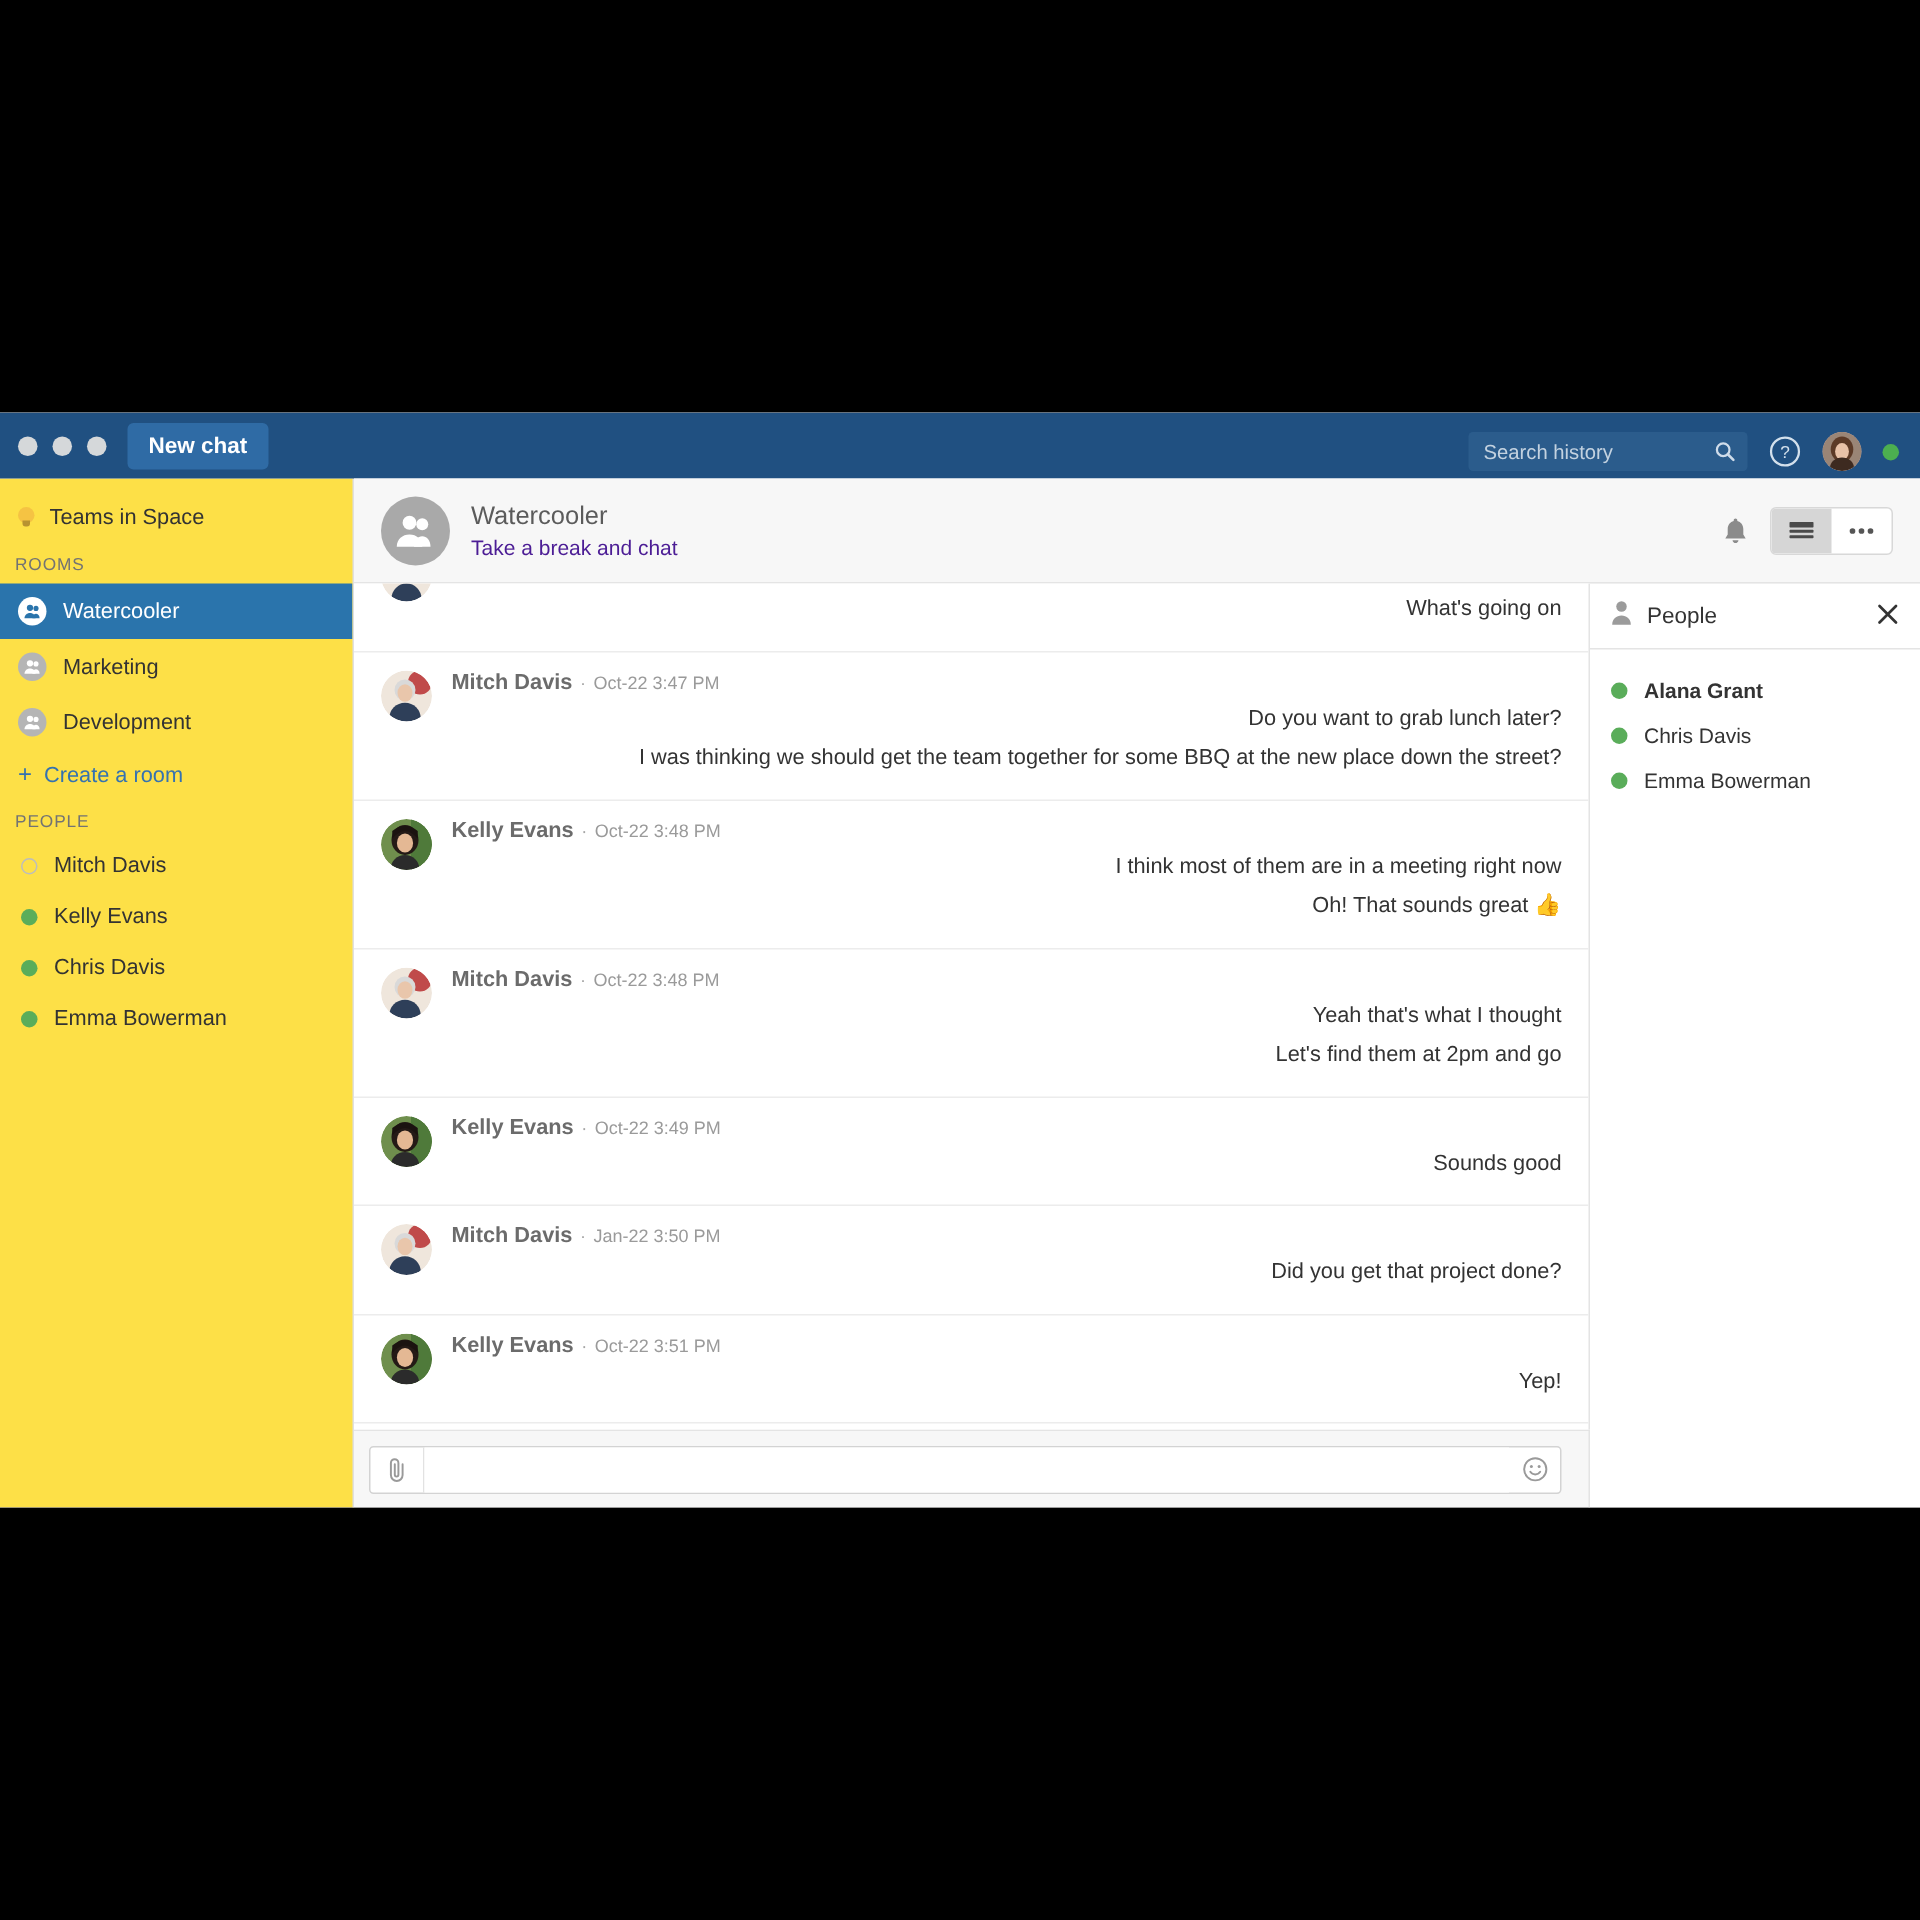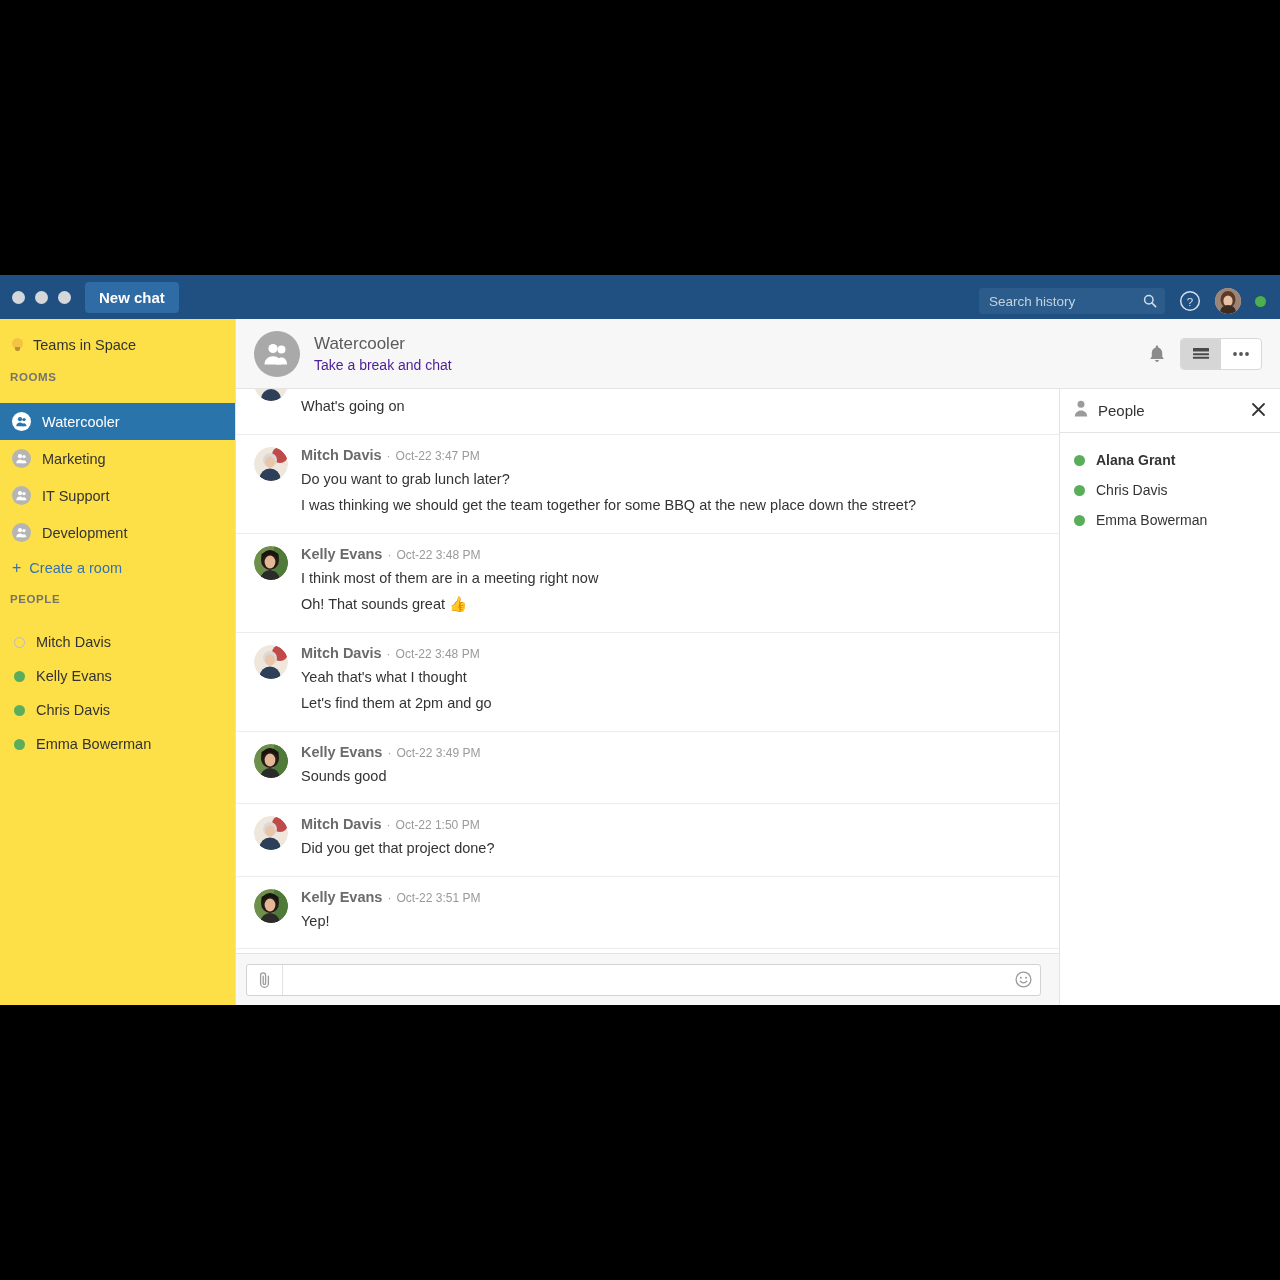--- a/index.html
+++ b/index.html
@@ -106,22 +106,22 @@
   }
   .bulb::before {
     content:''; position:absolute; left:0; top:0;
     width:11px; height:11px; border-radius:50%; background:#f5c343;
   }
   .bulb::after {
     content:''; position:absolute; left:3px; top:9px;
     width:5px; height:4px; background:#b89330; border-radius:0 0 2px 2px;
   }
   .section-head {
-    font-size: 11.5px; font-weight: bold; letter-spacing: .6px;
-    color: #737373; padding: 8px 14px 20px 10px;
+    font-size: 11.5px; font-weight: normal; letter-spacing: .6px;
+    color: #737373; padding: 8px 14px 6px 10px;
     text-transform: uppercase;
   }
   .nav-item {
     display: flex; align-items: center; gap: 11px;
     padding: 9px 14px 9px 12px;
     font-size: 14.5px; color: #333;
     cursor: pointer;
   }
   .nav-item.active { background: #2a74ac; color: #fff; }
   .room-ico {
@@ -196,21 +196,21 @@
   .msg {
     display: flex; gap: 13px;
     padding: 12px 18px 14px 18px;
     border-bottom: 1px solid #ececec;
   }
   .msg.clipped { padding-top: 0; margin-top: -22px; }
   .avatar {
     width: 34px; height: 34px; border-radius: 50%;
     flex: 0 0 34px; overflow: hidden; position: relative;
   }
-  .msg-body { flex: 1; min-width: 0; }
+  .msg-body { flex: 1; min-width: 0; text-align: right; }
   .msg-head { display: flex; align-items: baseline; gap: 5px; margin-bottom: 3px; }
   .msg-author { font-size: 14.5px; font-weight: bold; color: #6b6b6b; }
   .msg-sep { font-size: 12px; color: #a5a5a5; }
   .msg-time { font-size: 12px; color: #9a9a9a; }
   .msg-line { font-size: 14.5px; color: #333; line-height: 1.55; padding: 2px 0; }
 
   
   #composer {
     flex: 0 0 52px; height: 52px;
     background: #f7f7f7;
@@ -339,31 +339,20 @@
           <svg width="13" height="13" viewBox="0 0 13 13">
               <circle cx="5" cy="4.2" r="2.1" fill="#fff"></circle>
               <path d="M1.3 11.2c0-2.2 1.7-3.6 3.7-3.6s3.7 1.4 3.7 3.6z" fill="#fff"></path>
               <circle cx="9" cy="4.6" r="1.7" fill="#fff"></circle>
               <path d="M6.6 11.2c0-1.9 1.2-3 2.4-3s2.4 1.1 2.4 3z" fill="#fff"></path>
             </svg>
         </span>
         <span>Marketing</span>
       </div>
 
-      <div class="nav-item">
-        <span class="room-ico">
-          <svg width="13" height="13" viewBox="0 0 13 13">
-              <circle cx="5" cy="4.2" r="2.1" fill="#fff"></circle>
-              <path d="M1.3 11.2c0-2.2 1.7-3.6 3.7-3.6s3.7 1.4 3.7 3.6z" fill="#fff"></path>
-              <circle cx="9" cy="4.6" r="1.7" fill="#fff"></circle>
-              <path d="M6.6 11.2c0-1.9 1.2-3 2.4-3s2.4 1.1 2.4 3z" fill="#fff"></path>
-            </svg>
-        </span>
-        <span>IT Support</span>
-      </div>
 
       <div class="nav-item">
         <span class="room-ico">
           <svg width="13" height="13" viewBox="0 0 13 13">
               <circle cx="5" cy="4.2" r="2.1" fill="#fff"></circle>
               <path d="M1.3 11.2c0-2.2 1.7-3.6 3.7-3.6s3.7 1.4 3.7 3.6z" fill="#fff"></path>
               <circle cx="9" cy="4.6" r="1.7" fill="#fff"></circle>
               <path d="M6.6 11.2c0-1.9 1.2-3 2.4-3s2.4 1.1 2.4 3z" fill="#fff"></path>
             </svg>
         </span>
@@ -592,21 +581,21 @@
                     <circle cx="16" cy="13" r="7" fill="#d9d9d9"></circle>
                     <ellipse cx="16" cy="15" rx="5" ry="5.8" fill="#e9c6ab"></ellipse>
                     <ellipse cx="16" cy="32" rx="10.5" ry="10.5" fill="#2e3f59"></ellipse>
                   </g>
                 </svg>
               </div>
               <div class="msg-body">
                 <div class="msg-head">
                   <span class="msg-author">Mitch Davis</span>
                   <span class="msg-sep">·</span>
-                  <span class="msg-time">Oct-22 1:50 PM</span>
+                  <span class="msg-time">Jan-22 3:50 PM</span>
                 </div>
                 <div class="msg-line">Did you get that project done?</div>
               </div>
             </div>
 
             <div class="msg">
               <div class="avatar">
                 <svg width="34" height="34" viewBox="0 0 34 34">
                   <defs>
                       <clipPath id="a6">

